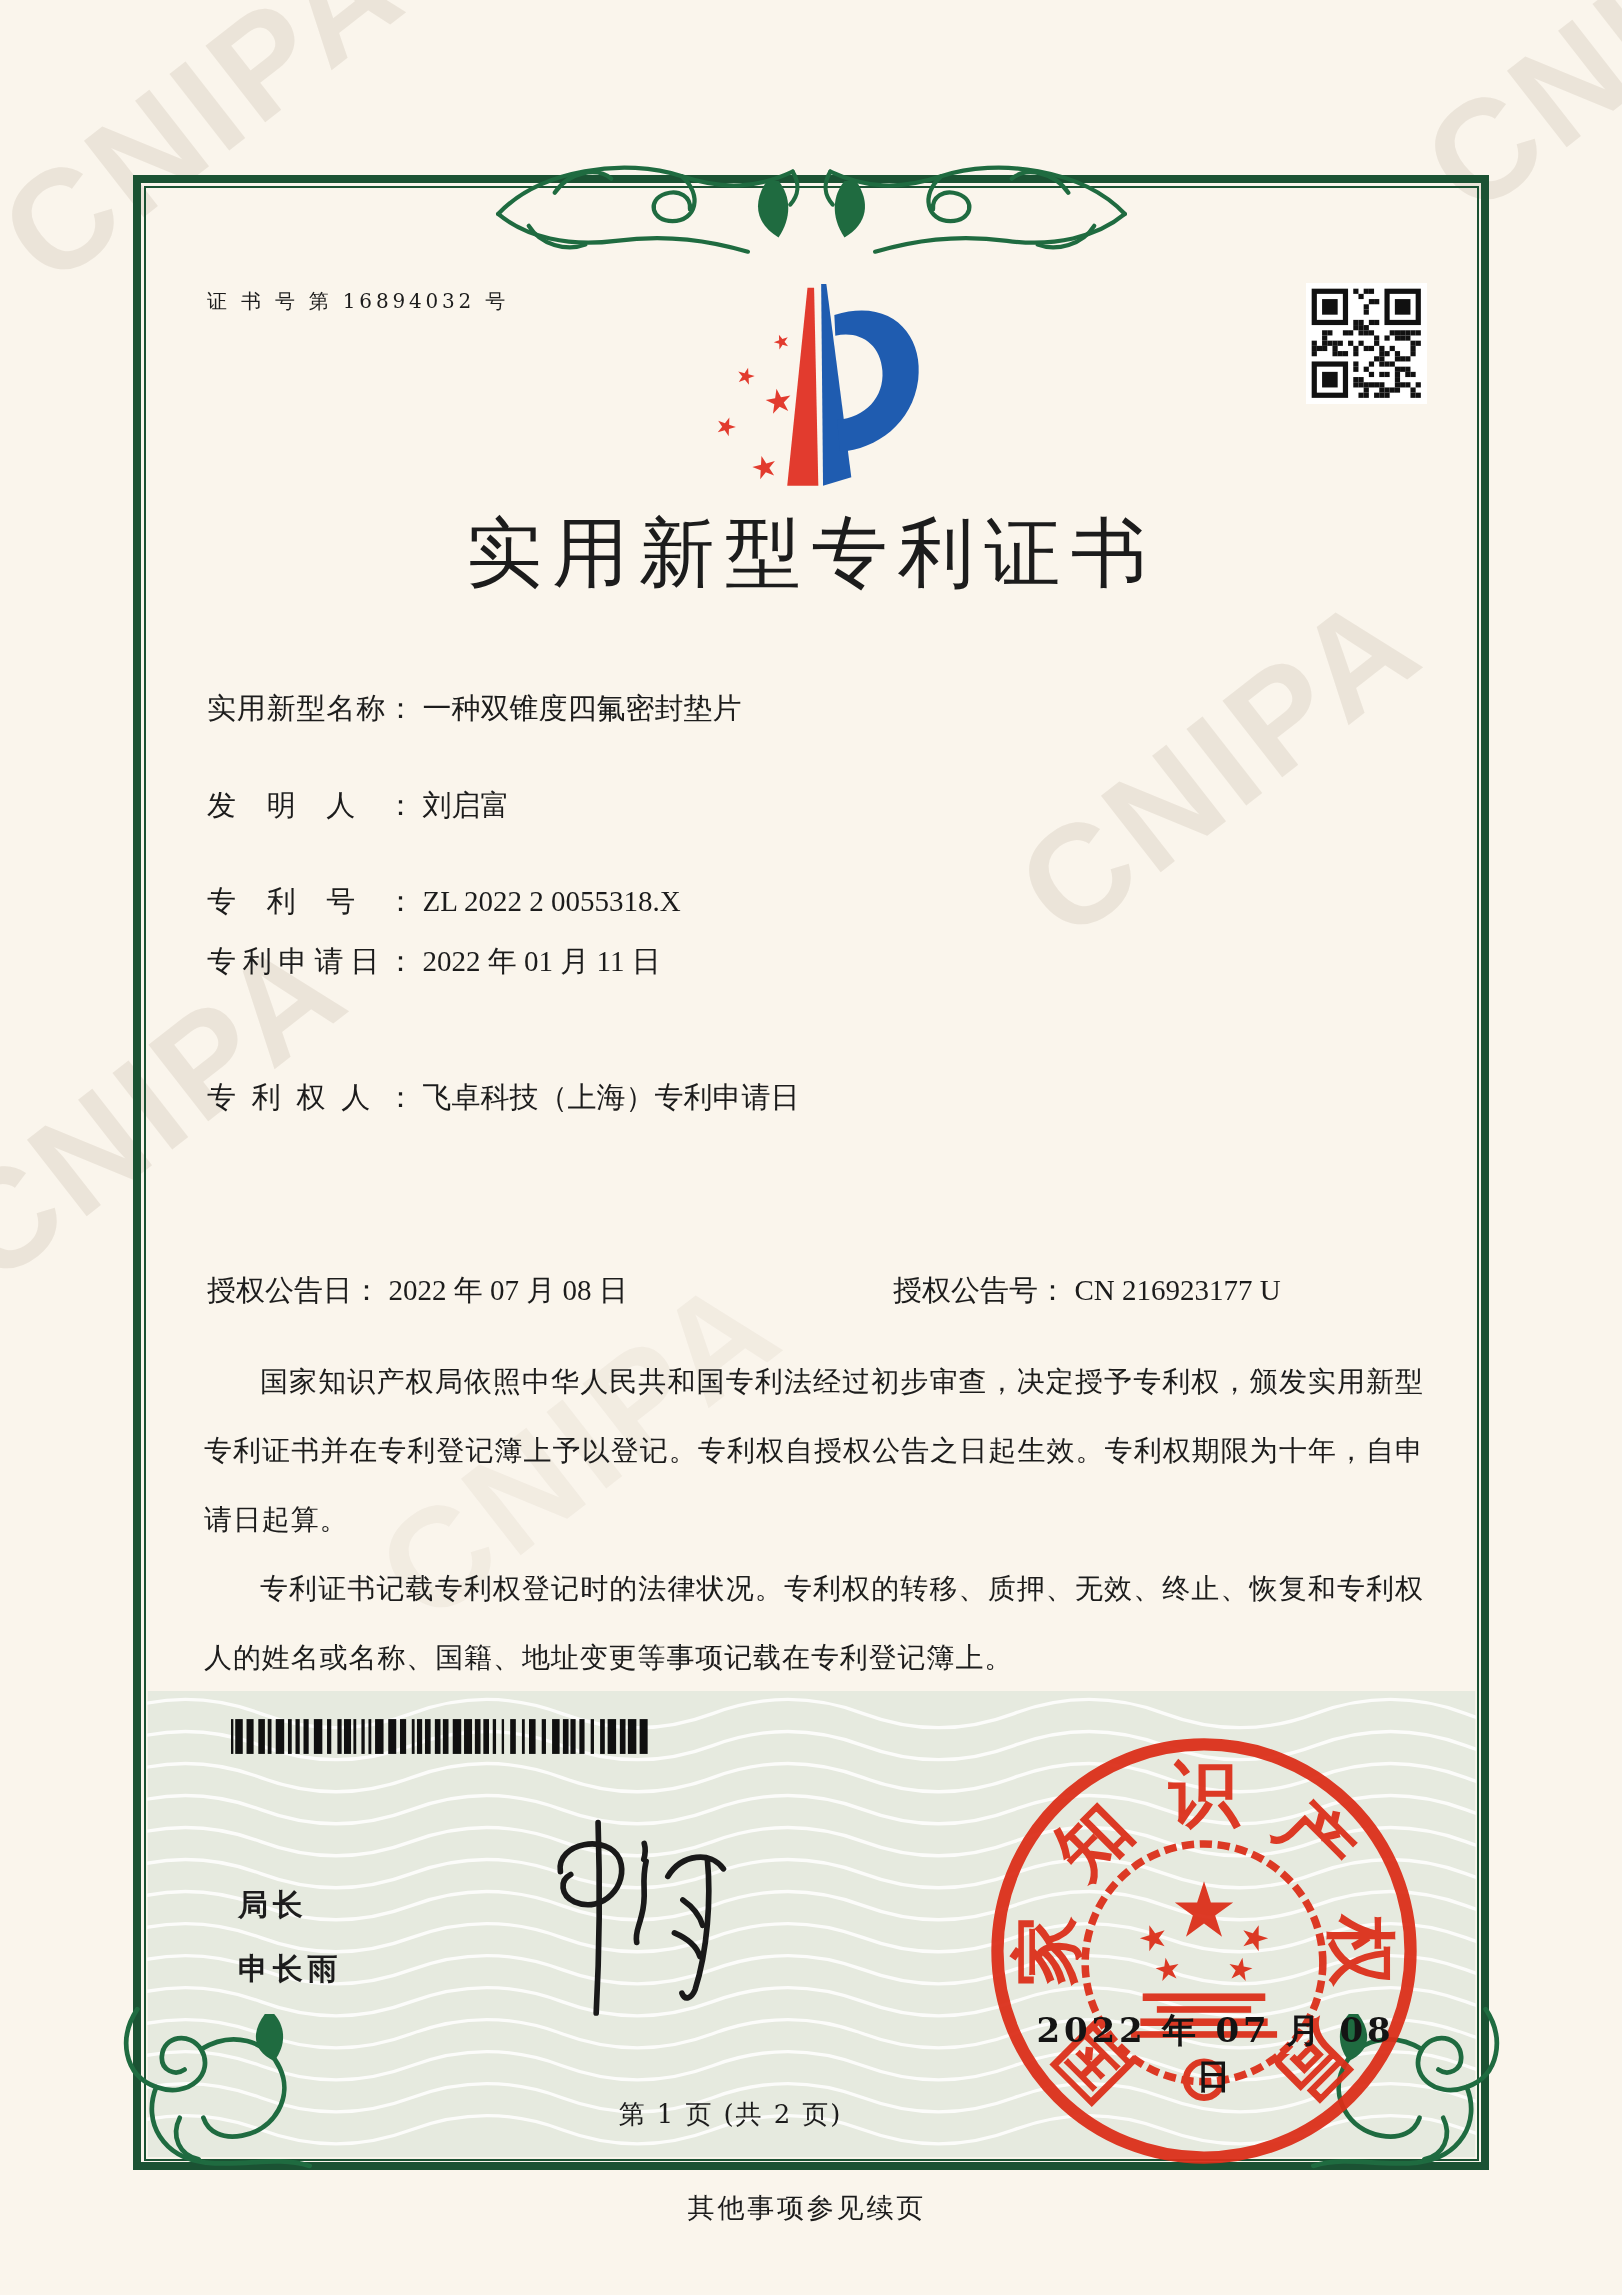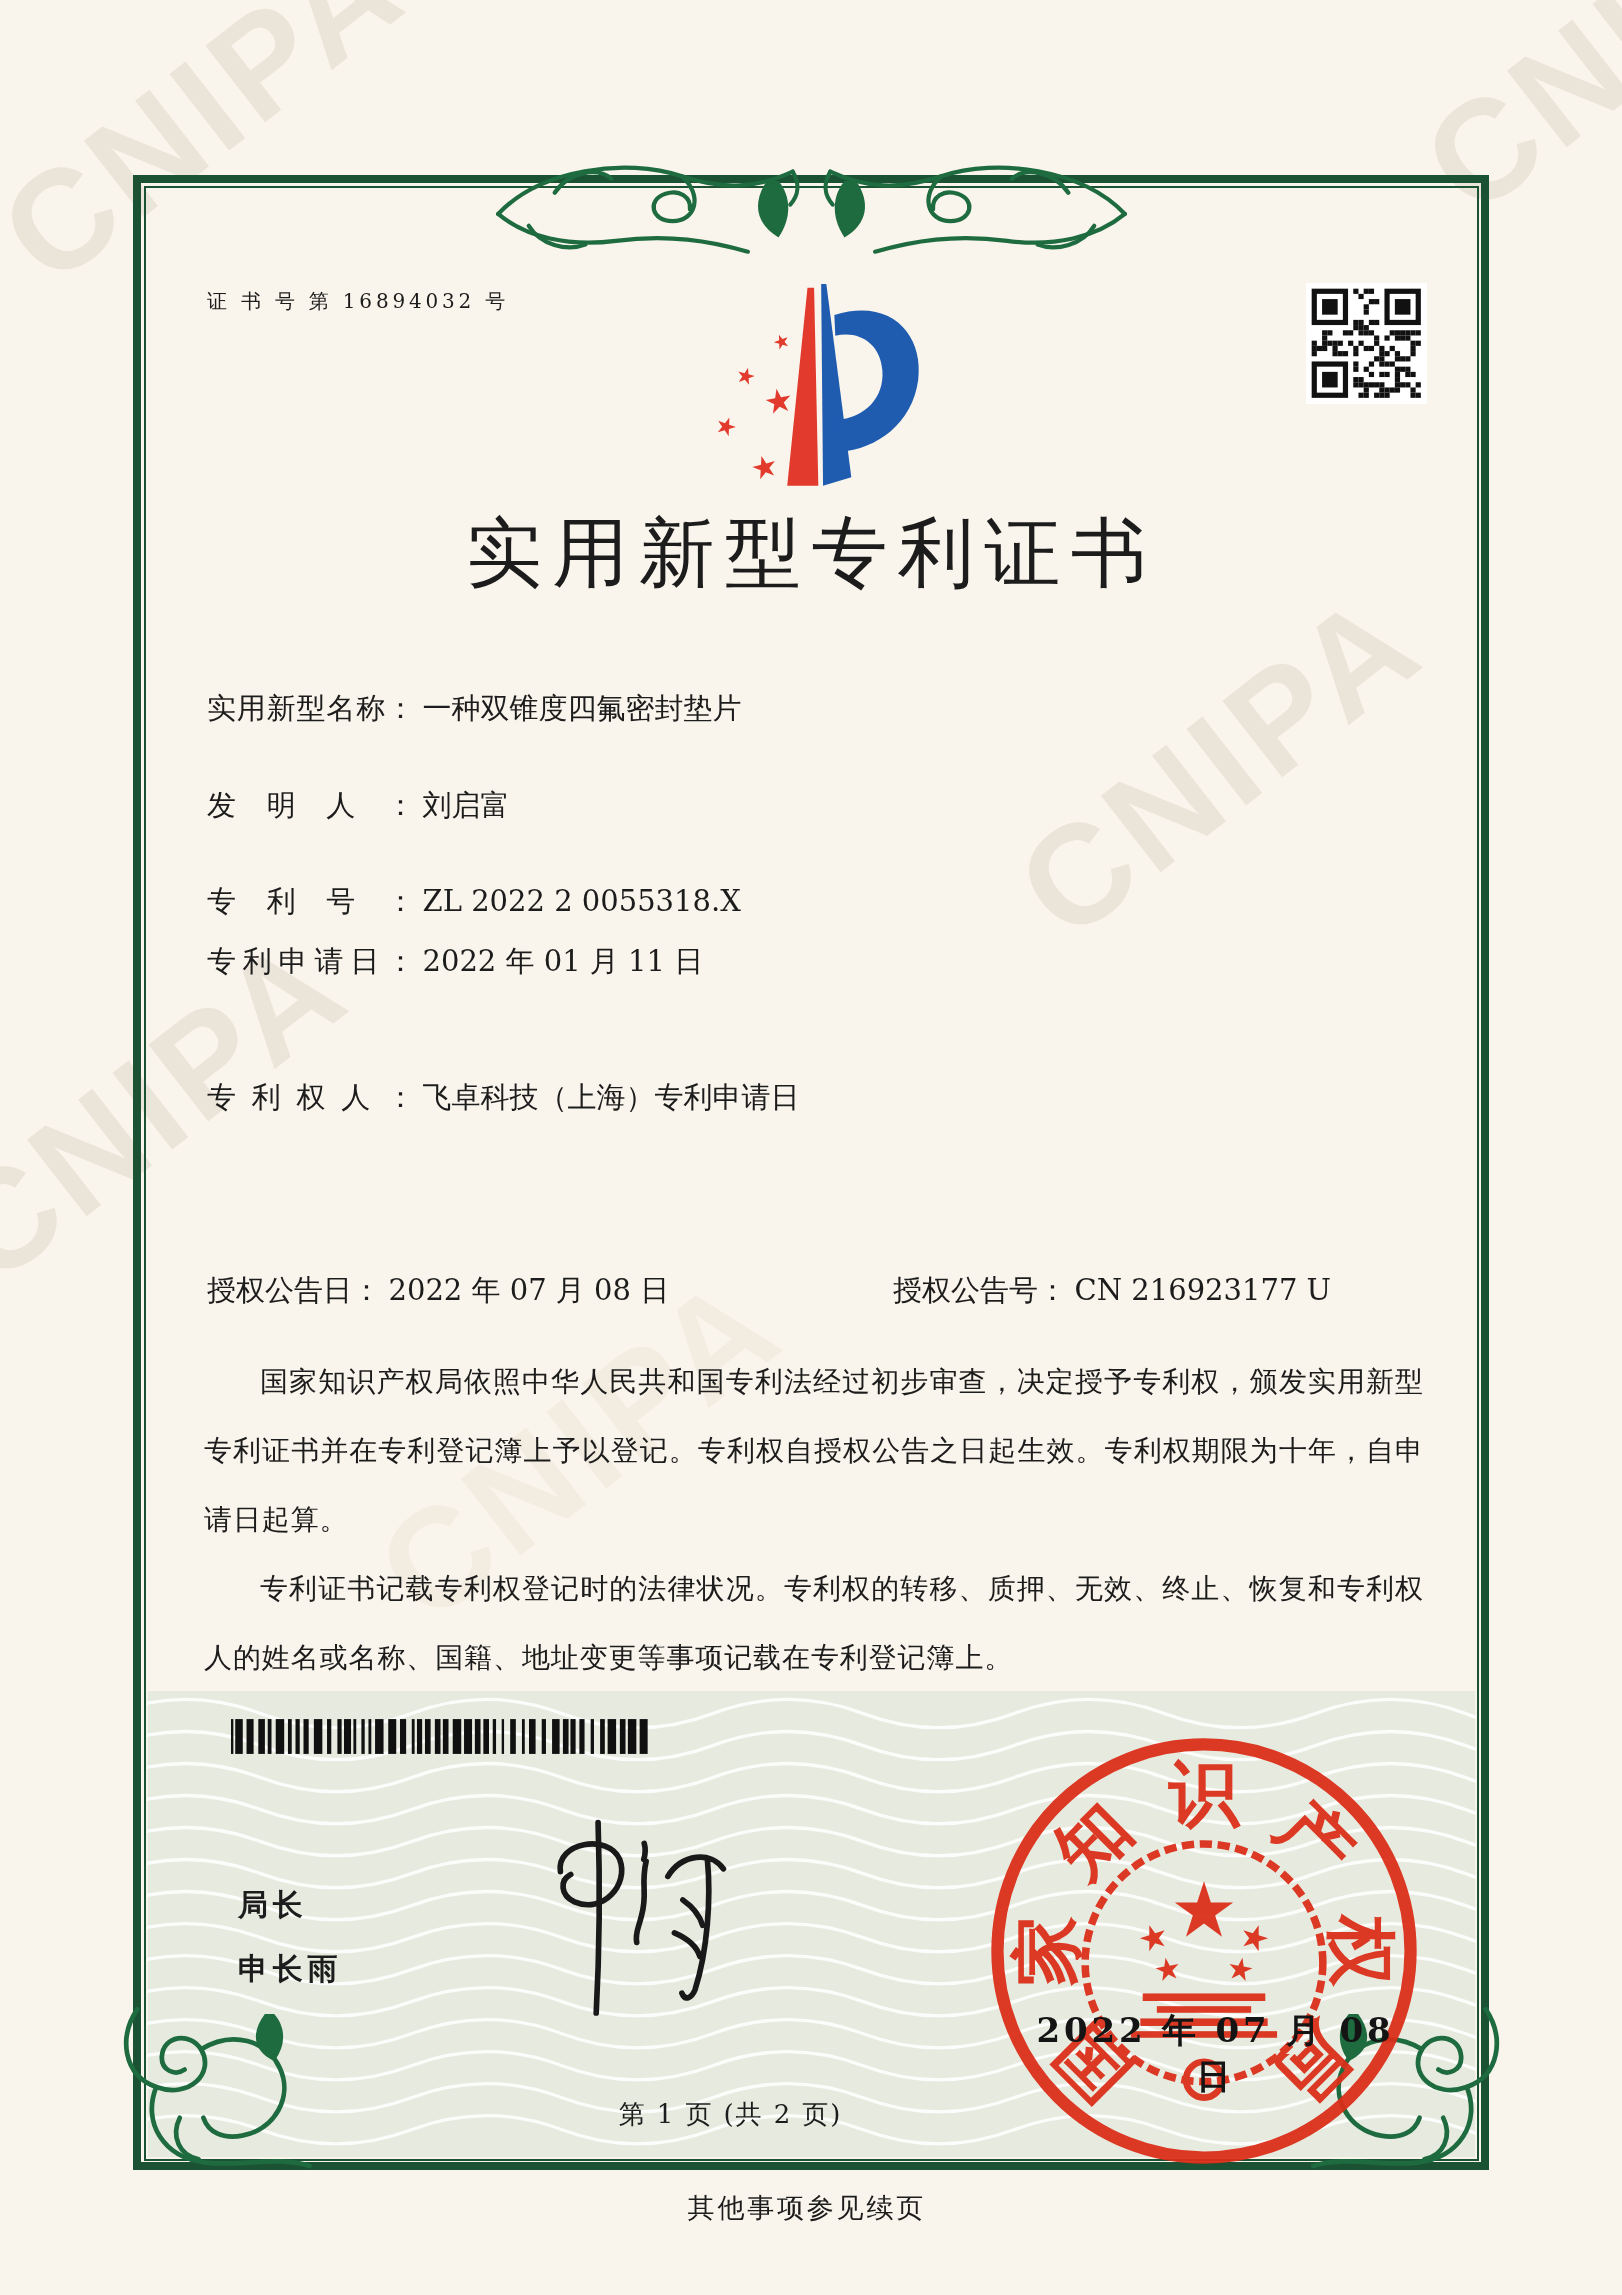--- a/index.html
+++ b/index.html
@@ -13,21 +13,21 @@
       border:8px solid #1b5233;box-sizing:border-box;z-index:3;}
   .border-inner{position:absolute;left:144px;top:186px;width:1335px;height:1975px;
       border:2.8px solid #1b5233;box-sizing:border-box;z-index:3;}
   .orn{position:absolute;z-index:4;}
   .content{position:absolute;z-index:5;}
   .cert-no{left:207px;top:288px;font-size:20px;letter-spacing:3.8px;}
   .title{left:0;top:503px;width:1623px;text-align:center;font-size:76px;font-weight:normal;letter-spacing:10.4px;}
   .field{left:207px;font-size:29px;white-space:nowrap;}
   .flabel{display:inline-block;}
   .spread{width:208px;text-align:justify;text-align-last:justify;}
-  .fvalue{margin-left:7.5px;}
+  .fvalue{margin-left:7.5px;font-family:Liberation Serif, serif;}
   .paras{left:204px;top:1347px;width:1220px;font-size:28px;line-height:69px;text-align:justify;}
   .paras p{margin:0;text-indent:2em;letter-spacing:0.9px;}
   .director{left:238px;font-size:30px;font-family:"Liberation Sans","DejaVu Sans",sans-serif;font-weight:600;letter-spacing:4.7px;margin-top:20px;}
   .seal-date{left:1013px;top:2008px;width:405px;text-align:center;font-size:34px;
       letter-spacing:3.8px;color:#141414;z-index:7;font-weight:bold;}
   .pageinfo{left:589px;top:2097px;width:283px;text-align:center;font-size:26px;letter-spacing:1.9px;}
   .footnote{left:643px;top:2190px;width:283px;text-align:right;font-size:27px;letter-spacing:2.8px;}
 </style>
 </head>
 <body>

